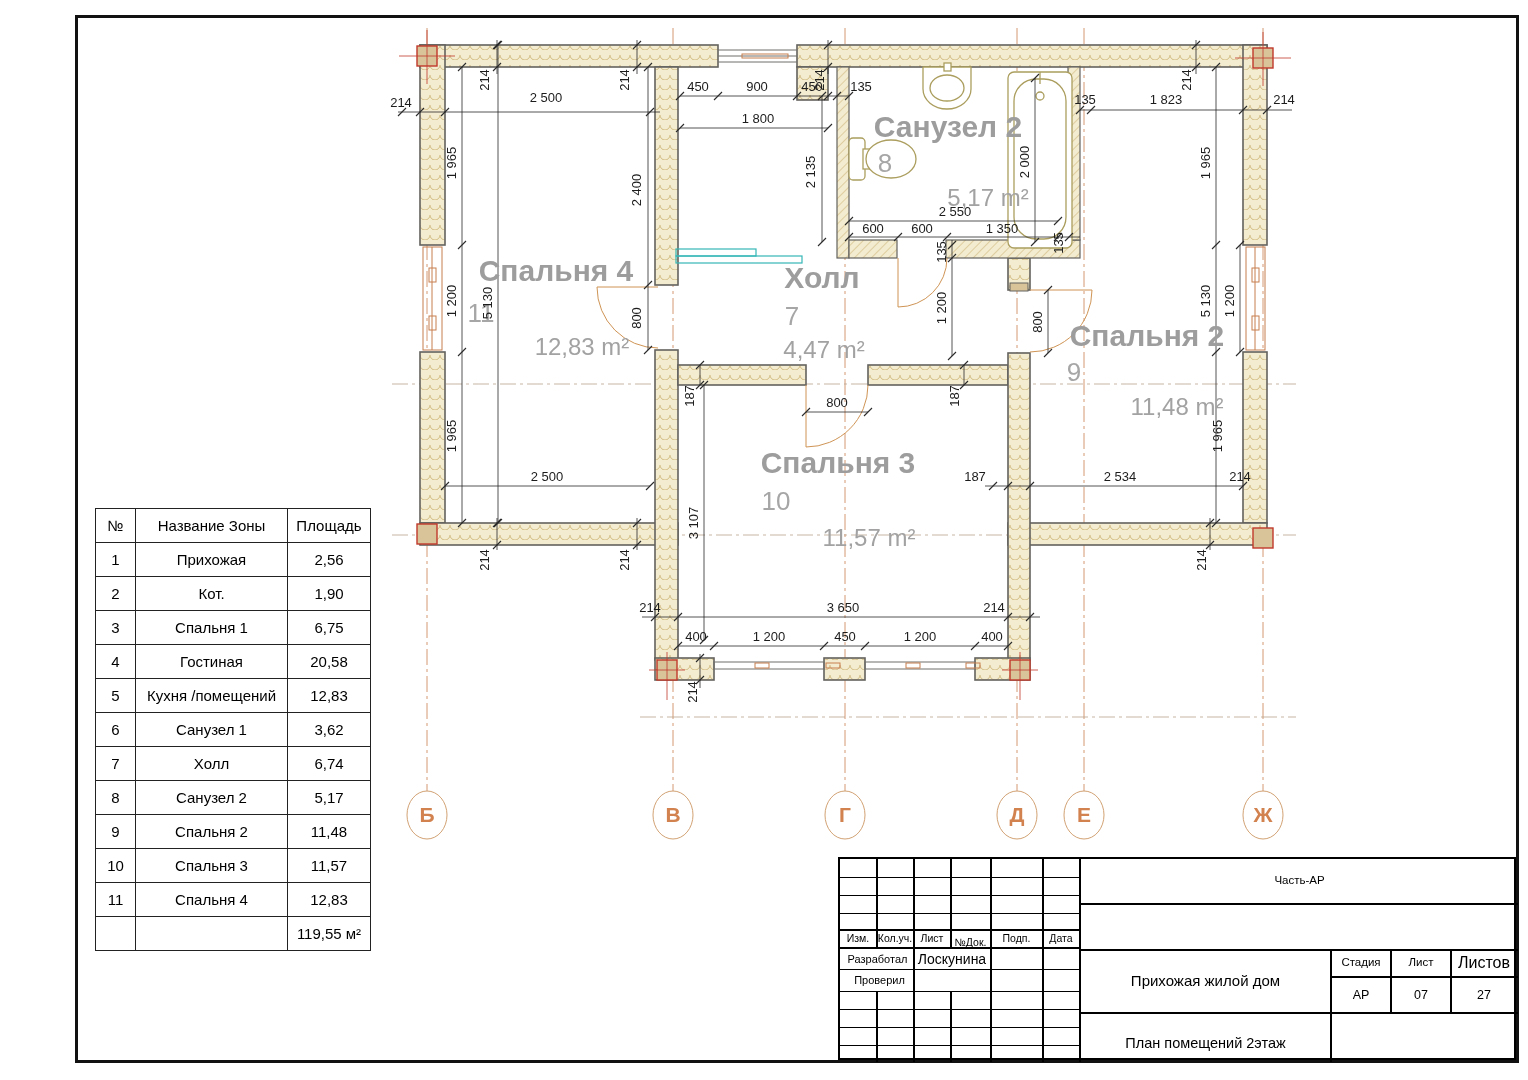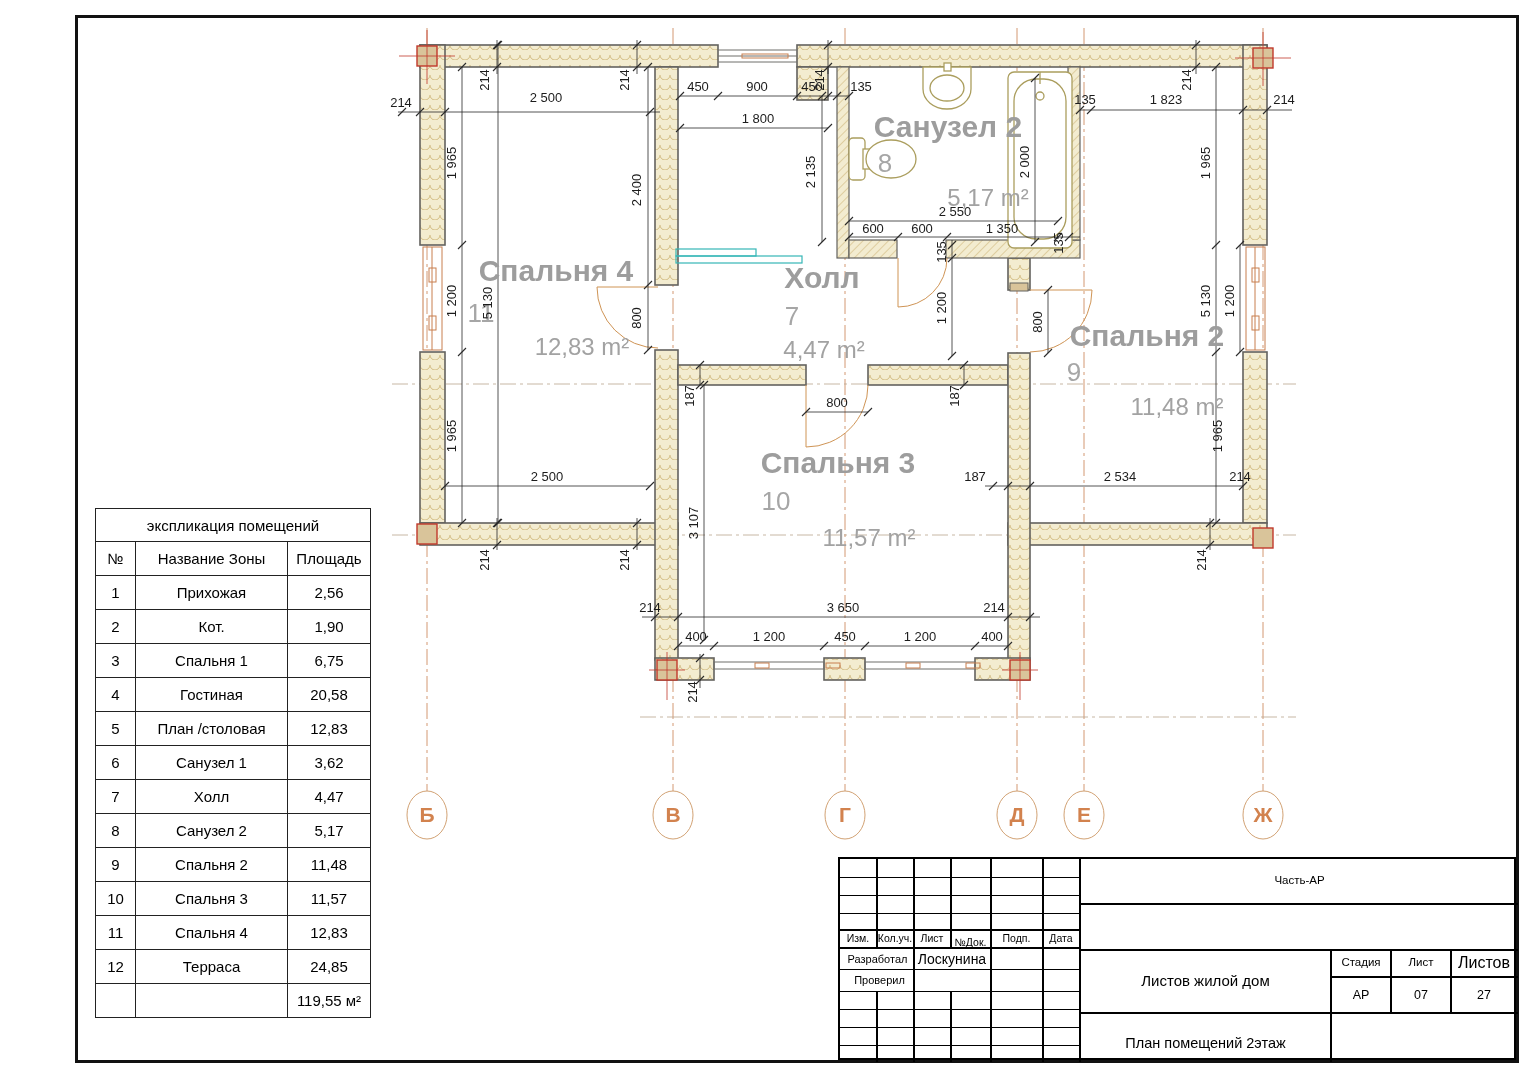--- a/index.html
+++ b/index.html
@@ -375,23 +375,20 @@
 </svg>
 
 <div class="abs" id="expl">
   <table>
     <colgroup>
         <col class="c1">
         <col class="c2">
         <col class="c3">
       </colgroup>
     <tbody id="expl-body">
-      <tr>
-          <td colspan="3" class="title-cell">экспликация помещений</td>
-        </tr>
     <tr>
           <td>№</td>
           <td>Название Зоны</td>
           <td>Площадь</td>
         </tr>
         <tr>
           <td>1</td>
           <td>Прихожая</td>
           <td>2,56</td>
         </tr>
@@ -405,57 +402,52 @@
           <td>Спальня 1</td>
           <td>6,75</td>
         </tr>
         <tr>
           <td>4</td>
           <td>Гостиная</td>
           <td>20,58</td>
         </tr>
         <tr>
           <td>5</td>
-          <td>План /столовая</td>
+          <td>Кухня /помещений</td>
           <td>12,83</td>
         </tr>
         <tr>
           <td>6</td>
           <td>Санузел 1</td>
           <td>3,62</td>
         </tr>
         <tr>
           <td>7</td>
           <td>Холл</td>
-          <td>4,47</td>
+          <td>6,74</td>
         </tr>
         <tr>
           <td>8</td>
           <td>Санузел 2</td>
           <td>5,17</td>
         </tr>
         <tr>
           <td>9</td>
           <td>Спальня 2</td>
           <td>11,48</td>
         </tr>
         <tr>
           <td>10</td>
           <td>Спальня 3</td>
           <td>11,57</td>
         </tr>
         <tr>
           <td>11</td>
           <td>Спальня 4</td>
           <td>12,83</td>
-        </tr>
-        <tr>
-          <td>12</td>
-          <td>Терраса</td>
-          <td>24,85</td>
         </tr>
         <tr>
           <td></td>
           <td></td>
           <td>119,55 м²</td>
         </tr>
       </tbody>
   </table>
 </div>
 
@@ -492,21 +484,21 @@
   <div class="tb-txt" style="left:0;top:71px;width:36px;height:17px;font-size:10.5px">Изм.</div>
   <div class="tb-txt" style="left:37px;top:71px;width:36px;height:17px;font-size:10.5px">Кол.уч.</div>
   <div class="tb-txt" style="left:74px;top:71px;width:36px;height:17px;font-size:10.5px">Лист</div>
   <div class="tb-txt" style="left:111px;top:71px;width:39px;height:25px;font-size:10.5px">№Док.</div>
   <div class="tb-txt" style="left:151px;top:71px;width:51px;height:17px;font-size:10.5px">Подп.</div>
   <div class="tb-txt" style="left:203px;top:71px;width:36px;height:17px;font-size:10.5px">Дата</div>
   <div class="tb-txt" style="left:2px;top:90px;width:71px;height:20px;font-size:11px">Разработал</div>
   <div class="tb-txt" style="left:74px;top:90px;width:76px;height:20px;font-size:14px">Лоскунина</div>
   <div class="tb-txt" style="left:4px;top:110px;width:71px;height:22px;font-size:11px">Проверил</div>
   <div class="tb-txt" style="left:241px;top:0;width:437px;height:44px;font-size:11.5px">Часть-АР</div>
-  <div class="tb-txt" style="left:241px;top:90px;width:249px;height:63px;font-size:15px">Листов жилой дом</div>
+  <div class="tb-txt" style="left:241px;top:90px;width:249px;height:63px;font-size:15px">Прихожая жилой дом</div>
   <div class="tb-txt" style="left:492px;top:90px;width:58px;height:27px;font-size:11.5px">Стадия</div>
   <div class="tb-txt" style="left:552px;top:90px;width:58px;height:27px;font-size:11.5px">Лист</div>
   <div class="tb-txt" style="left:612px;top:90px;width:64px;height:27px;font-size:16px">Листов</div>
   <div class="tb-txt" style="left:492px;top:119px;width:58px;height:34px;font-size:12.5px">АР</div>
   <div class="tb-txt" style="left:552px;top:119px;width:58px;height:34px;font-size:12.5px">07</div>
   <div class="tb-txt" style="left:612px;top:119px;width:64px;height:34px;font-size:12.5px">27</div>
   <div class="tb-txt" style="left:241px;top:155px;width:249px;height:58px;font-size:14.5px">План помещений 2этаж</div>
 </div>
 
 </body></html>

